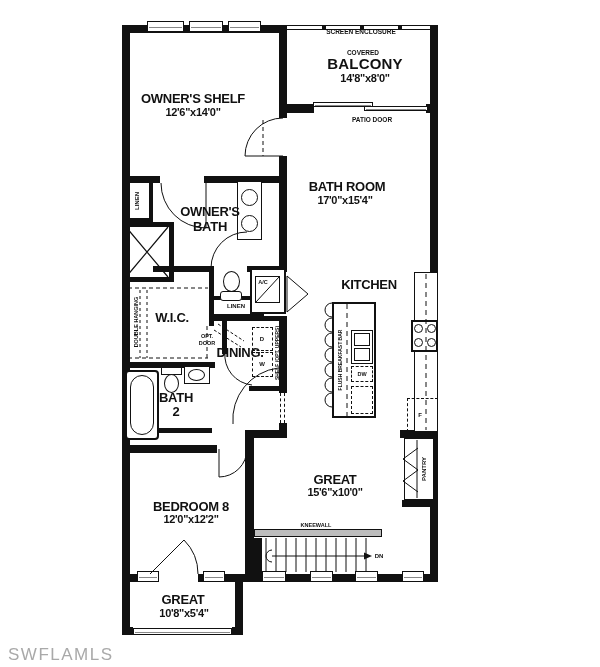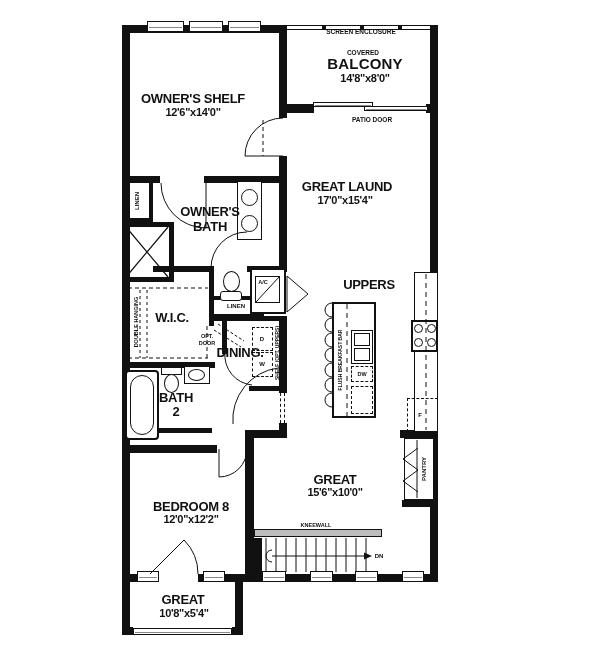--- a/index.html
+++ b/index.html
@@ -207,21 +207,21 @@
 
   <div class="lbl tiny" style="left:361px;top:31px;">SCREEN ENCLOSURE</div>
   <div class="lbl tiny" style="left:363px;top:52px;">COVERED</div>
   <div class="lbl big" style="left:365px;top:63px;">BALCONY</div>
   <div class="lbl dims" style="left:365px;top:78px;">14'8"x8'0"</div>
   <div class="lbl tiny" style="left:372px;top:119px;">PATIO DOOR</div>
 
   <div class="lbl name" style="left:193px;top:98px;">OWNER'S SHELF</div>
   <div class="lbl dims" style="left:193px;top:112px;">12'6"x14'0"</div>
 
-  <div class="lbl name" style="left:347px;top:186px;">GREAT LAUND</div>
+  <div class="lbl name" style="left:347px;top:186px;">BATH ROOM</div>
   <div class="lbl dims" style="left:345px;top:200px;">17'0"x15'4"</div>
 
   <div class="lbl name" style="left:210px;top:211px;">OWNER'S</div>
   <div class="lbl name" style="left:210px;top:226px;">BATH</div>
 
   <div class="vlbl" style="left:137px;top:201px;">LINEN</div>
   <div class="lbl name" style="left:172px;top:317px;">W.I.C.</div>
   <div class="vlbl" style="left:136px;top:322px;font-size:5.5px;">DOUBLE HANGING</div>
   <div class="lbl micro" style="left:207px;top:336px;font-size:5.5px;">OPT.</div>
   <div class="lbl micro" style="left:207px;top:343px;font-size:5.5px;">DOOR</div>
@@ -230,31 +230,32 @@
   <div class="lbl micro" style="left:236px;top:306px;">LINEN</div>
 
   <div class="lbl name" style="left:240px;top:352px;">DINING.</div>
   <div class="lbl micro" style="left:262px;top:339px;">D</div>
   <div class="lbl micro" style="left:262px;top:364px;">W</div>
   <div class="vlbl" style="left:277px;top:353px;font-size:5px;">SHELF (OPT. UPPERS)</div>
 
   <div class="lbl name" style="left:176px;top:397px;">BATH</div>
   <div class="lbl name" style="left:176px;top:411px;">2</div>
 
-  <div class="lbl name" style="left:369px;top:284px;">UPPERS</div>
+  <div class="lbl name" style="left:369px;top:284px;">KITCHEN</div>
   <div class="vlbl" style="left:340px;top:360px;font-size:5px;">FLUSH BREAKFAST BAR</div>
   <div class="lbl micro" style="left:362px;top:374px;font-size:5.5px;">DW</div>
   <div class="lbl micro" style="left:420px;top:415px;">F</div>
   <div class="vlbl" style="left:424px;top:469px;">PANTRY</div>
 
   <div class="lbl name" style="left:335px;top:479px;">GREAT</div>
   <div class="lbl dims" style="left:335px;top:492px;">15'6"x10'0"</div>
 
   <div class="lbl micro" style="left:316px;top:525px;font-size:5.5px;">KNEEWALL</div>
   <div class="lbl micro" style="left:379px;top:556px;">DN</div>
 
   <div class="lbl name" style="left:191px;top:506px;">BEDROOM 8</div>
   <div class="lbl dims" style="left:191px;top:519px;">12'0"x12'2"</div>
 
   <div class="lbl name" style="left:183px;top:599px;">GREAT</div>
   <div class="lbl dims" style="left:184px;top:613px;">10'8"x5'4"</div>
 
+  <div id="watermark" style="left:8px;top:645px;">SWFLAMLS</div>
 </div>
 
 </body></html>

